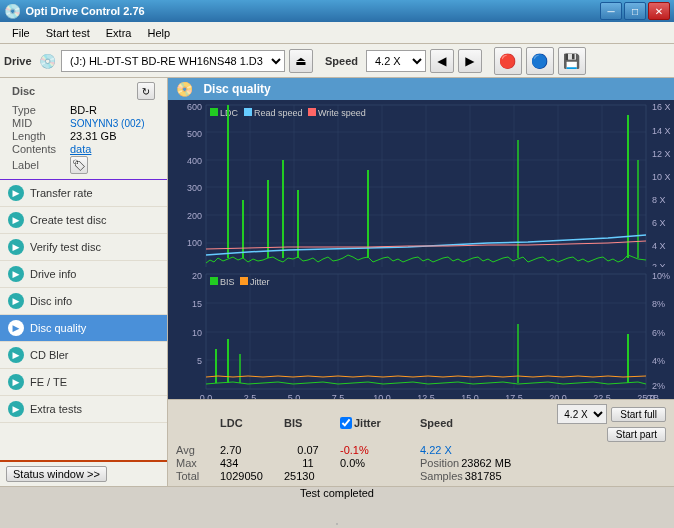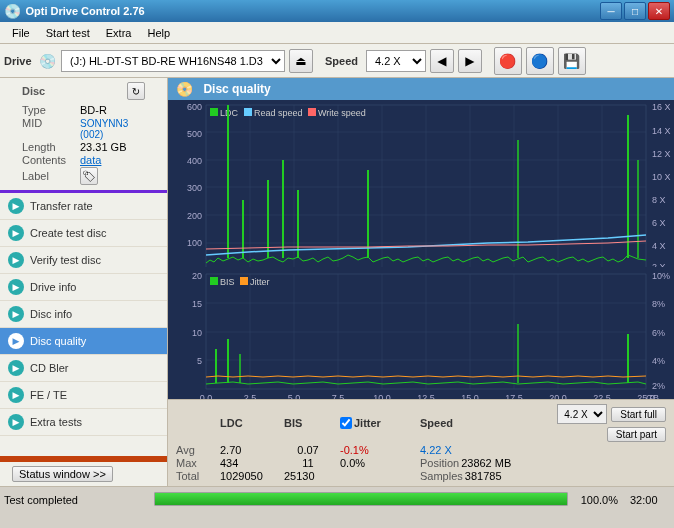--- a/index.html
+++ b/index.html
@@ -96,22 +96,22 @@
       width: 168px;
       background: #f0f0ea;
       border-right: 1px solid #c0b8a8;
       display: flex;
       flex-direction: column;
       overflow: hidden;
     }
 
     
     #disc-panel {
-      padding: 4px 22px;
-      border-bottom: 3px solid #6d28d9;
+      padding: 4px 12px;
+      border-bottom: 1px solid #6d28d9;
     }
     .disc-header {
       display: flex;
       align-items: center;
       justify-content: space-between;
       margin-bottom: 4px;
     }
     .disc-title { font-size: 11px; font-weight: bold; color: #555; }
     .disc-refresh-btn {
       width: 18px; height: 18px;
@@ -200,24 +200,25 @@
       cursor: pointer;
       font-size: 11px;
       border-radius: 2px;
     }
 
     
     #progressbar-area {
       height: 20px;
       background: #d4d0c8;
       display: flex;
-      align-items: flex-end;
+      align-items: center;
       padding: 0 4px;
-      gap: 12px;
+      gap: 24px;
       border-top: 1px solid #c0b8a8;
+      flex-direction: column;
     }
     #progress-status { font-size: 11px; color: #000; flex: 1; }
     #progress-container {
       flex: 3;
       height: 14px;
       background: white;
       border: 1px solid #a0a0a0;
       border-radius: 1px;
       overflow: hidden;
     }
@@ -341,21 +342,21 @@
       <div class="nav-item">
         <span class="nav-icon teal">▶</span>
         <span>FE / TE</span>
       </div>
       <div class="nav-item">
         <span class="nav-icon teal">▶</span>
         <span>Extra tests</span>
       </div>
     </div>
 
-    <div style="margin-top:auto; border-top:6px solid #c2410c; padding:4px 12px; display:flex; align-items:center; gap:4px;">
+    <div style="margin-top:auto; border-top:2px solid #c2410c; padding:4px 6px; display:flex; align-items:center; gap:4px;">
       <button class="status-btn">
         <span>Status window &gt;&gt;</span>
       </button>
     </div>
   </div>
 
   <div id="content">
 
     <div id="chart-header" style="background:#5599cc; padding:3px 8px; display:flex; align-items:center;">
       <span style="color:white; font-size:14px; margin-right:4px;">📀</span>

